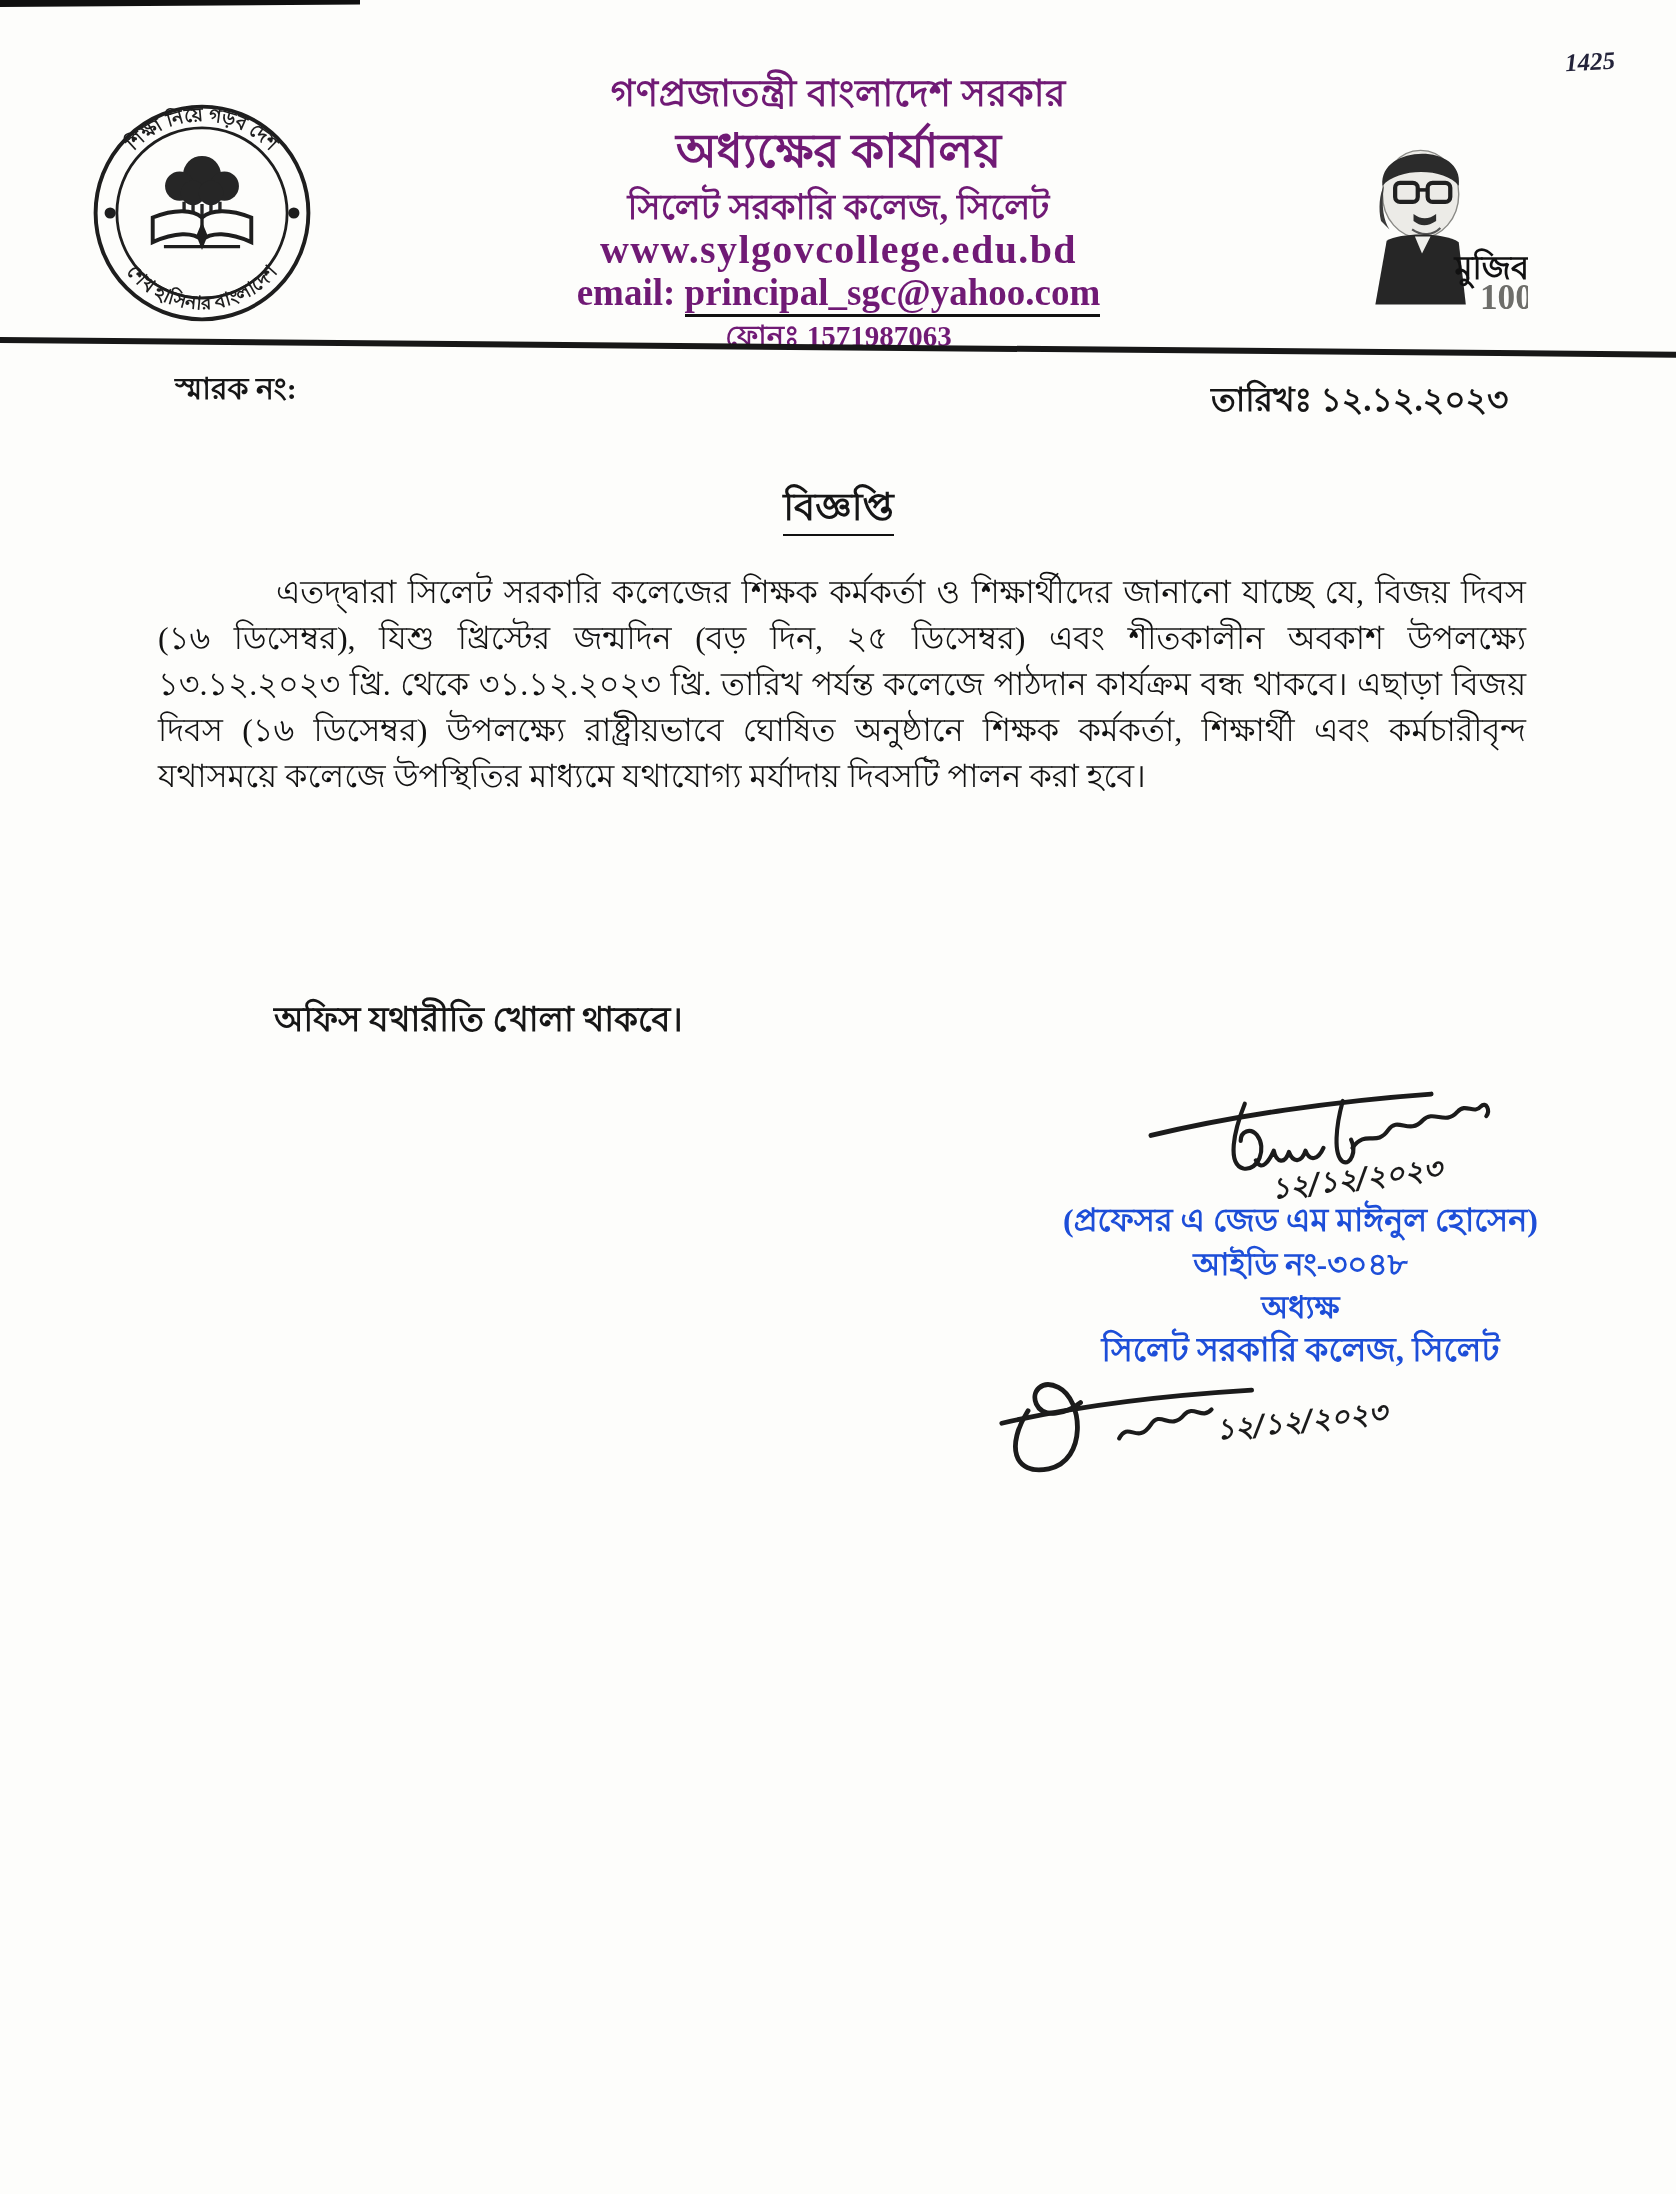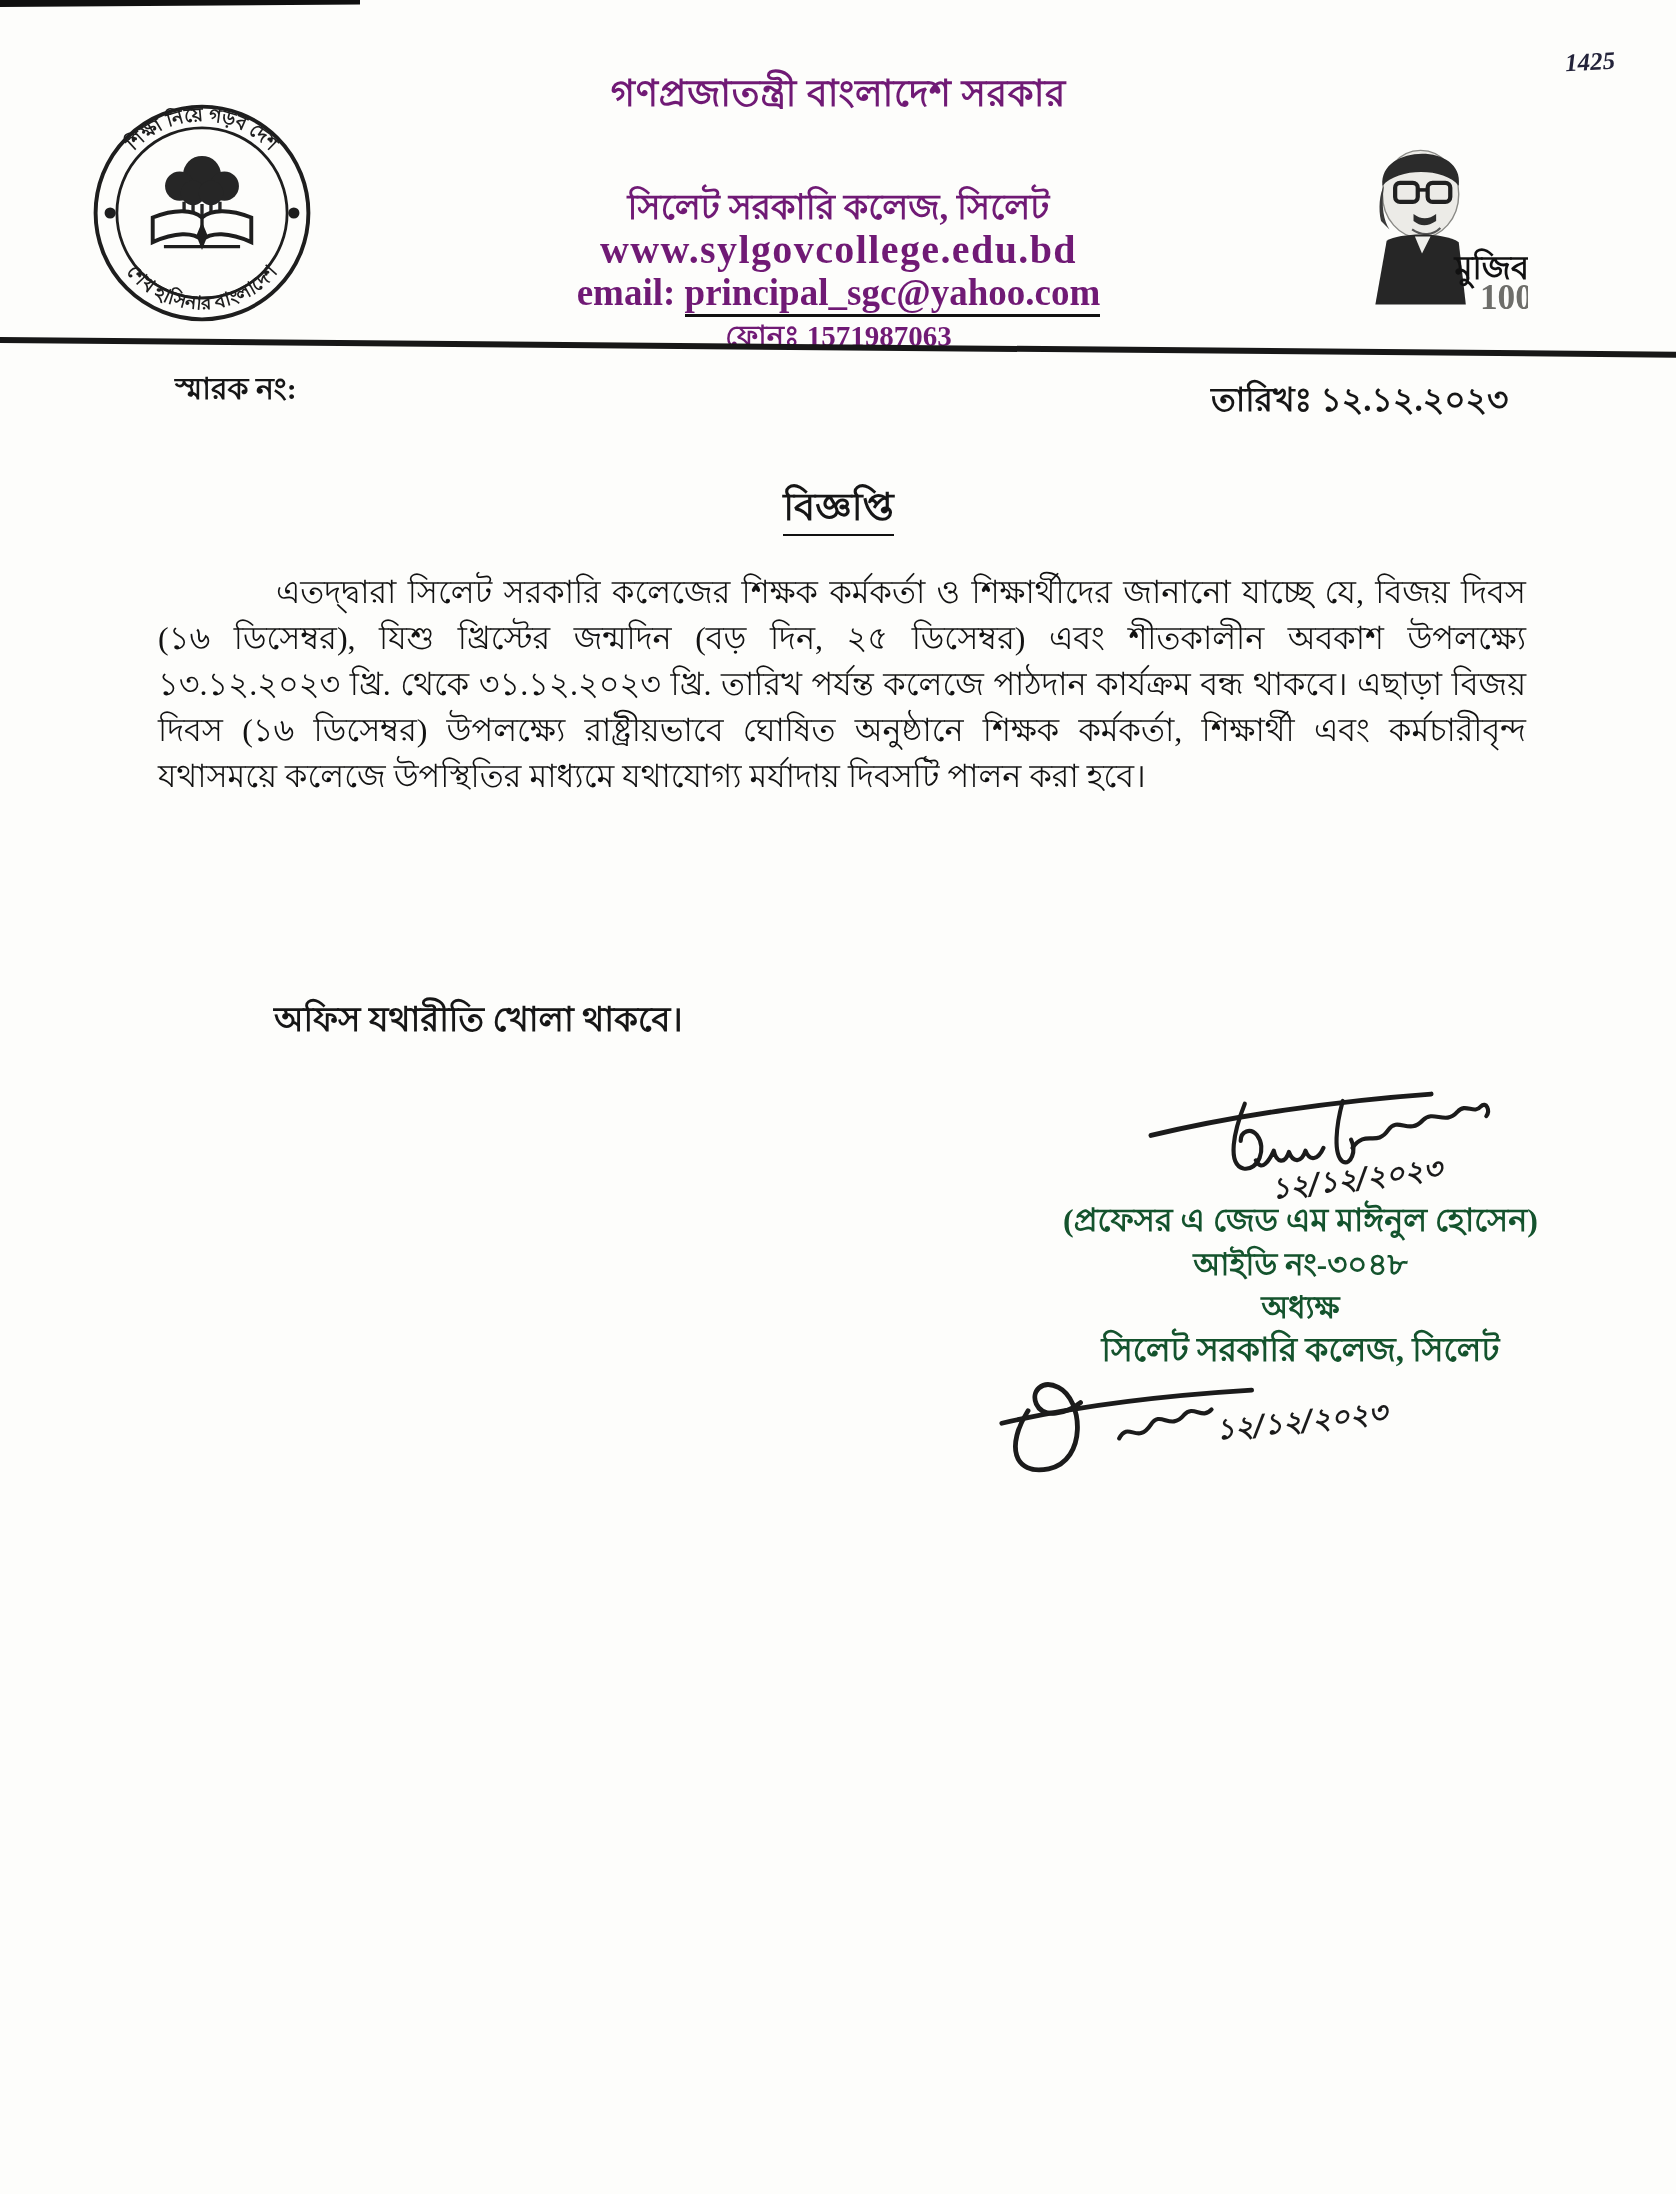--- a/index.html
+++ b/index.html
@@ -22,21 +22,21 @@
   .scan-sliver{left:0;top:0;width:360px;height:7px;background:#101010;transform:skewY(-0.4deg);transform-origin:left top;}
   .memo{left:175px;top:365px;font-size:30px;font-weight:bold;}
   .datefld{left:1211px;top:374px;font-size:33px;font-weight:bold;}
   .title{top:477px;font-size:38px;font-weight:bold;}
   .title span{border-bottom:2.8px solid #111;padding-bottom:5.5px;}
   .bodytext{
     left:158px;top:569px;width:1368px;font-size:32px;line-height:46px;
     text-align:justify;text-indent:118px;color:#121212;
   }
   .officenote{left:274px;top:993px;font-size:34px;font-weight:bold;}
-  .sigblock{left:996px;width:609px;text-align:center;font-weight:bold;color:#14532d;}
+  .sigblock{left:996px;width:609px;text-align:center;font-weight:bold;color:#1d4ed8;}
   .signame{top:1195px;font-size:32px;}
   .sigid{top:1240px;font-size:31px;}
   .sigdesig{top:1283px;font-size:31px;}
   .siginst{top:1324px;font-size:33px;}
   .ink{stroke:#1b1b1b;fill:none;stroke-linecap:round;stroke-linejoin:round;}
   .sigdate{font-size:42px;font-style:italic;font-weight:bold;fill:#1b1b1b;font-family:"DejaVu Serif",serif;}
 </style>
 </head>
 <body>
 
@@ -90,20 +90,21 @@
       <path d="M138,140 C148,148 160,148 170,140 L170,150 C158,158 148,158 138,150 Z" fill="#2d2d2d"></path>
       <path d="M136,162 C150,172 166,170 176,160" stroke="#555" stroke-width="3" fill="none"></path>
       <path d="M100,178 C120,166 182,166 202,180 L212,268 L84,268 Z" fill="#262626"></path>
       <path d="M140,172 L162,172 L150,196 Z" fill="#efefec"></path>
       <text x="196" y="232" font-size="46" font-weight="bold" fill="#111">মুজিব</text>
       <text x="232" y="274" font-size="50" font-weight="bold" fill="#6e6e6a">100</text>
     </svg>
   </div>
 
   <div class="abs center hdr gov">গণপ্রজাতন্ত্রী বাংলাদেশ সরকার</div>
+  <div class="abs center hdr office">অধ্যক্ষের কার্যালয়</div>
   <div class="abs center hdr college">সিলেট সরকারি কলেজ, সিলেট</div>
   <div class="abs center hdr website">www.sylgovcollege.edu.bd</div>
   <div class="abs center hdr emailline"><span>email: </span><span class="addr">principal_sgc@yahoo.com</span></div>
   <div class="abs center hdr phone">ফোনঃ 1571987063</div>
 
   <div class="abs divider"></div>
 
   <div class="abs memo">স্মারক নং:</div>
   <div class="abs datefld">তারিখঃ ১২.১২.২০২৩</div>
 

